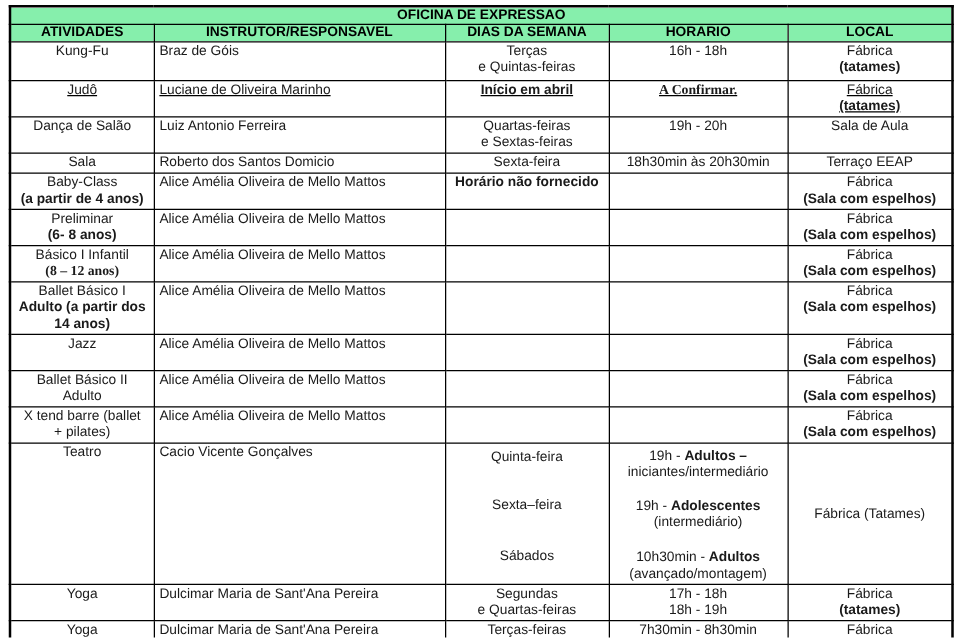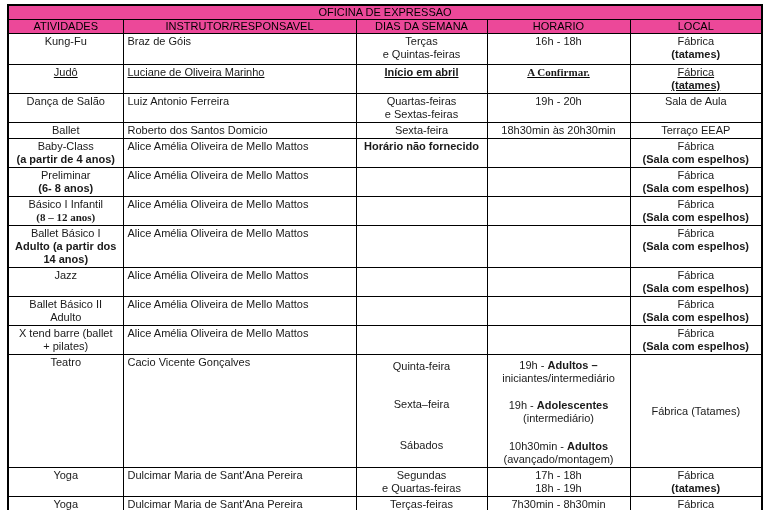--- a/index.html
+++ b/index.html
@@ -1,21 +1,21 @@
 <!DOCTYPE html>
 <html><head>
 <meta charset="utf-8">
 <style>
   html,body{margin:0;padding:0;background:#ffffff;}
   body{width:768px;height:510px;font-family:"Liberation Sans",sans-serif;-webkit-font-smoothing:none;}
   .page{padding:4px 0 0 7px;}
   table{border-collapse:collapse;table-layout:fixed;width:755px;border:2px solid #000;}
   col.c0{width:115px;} col.c1{width:233px;} col.c2{width:131px;} col.c3{width:143px;} col.c4{width:132px;}
   th,td{border:1px solid #000;font-size:11px;line-height:13px;padding:1px 2px;vertical-align:top;overflow:hidden;color:#1a1a1a;}
-  thead th{background:#ec4899;font-weight:normal;text-align:center;height:13px;padding:0 2px;color:#000;}
+  thead th{background:#86efac;font-weight:bold;text-align:center;height:13px;padding:0 2px;color:#000;}
   td.c0,td.c2,td.c3,td.c4{text-align:center;}
   td.c1{text-align:left;padding-left:4px;}
   .b{font-weight:bold;}
   .sf{font-family:"Liberation Serif",serif;}
 </style>
 </head>
 <body>
 
 <div class="page">
   <table>
@@ -89,21 +89,21 @@
           </td>
           <td class="c3">
             <div><span>19h - 20h</span></div>
           </td>
           <td class="c4">
             <div><span>Sala de Aula</span></div>
           </td>
         </tr>
         <tr style="height: 16px;">
           <td class="c0">
-            <div><span>Ballet</span></div>
+            <div><span>Sala</span></div>
           </td>
           <td class="c1">
             <div><span>Roberto dos Santos Domicio</span></div>
           </td>
           <td class="c2">
             <div><span>Sexta-feira</span></div>
           </td>
           <td class="c3">
             <div><span>18h30min às 20h30min</span></div>
           </td>

